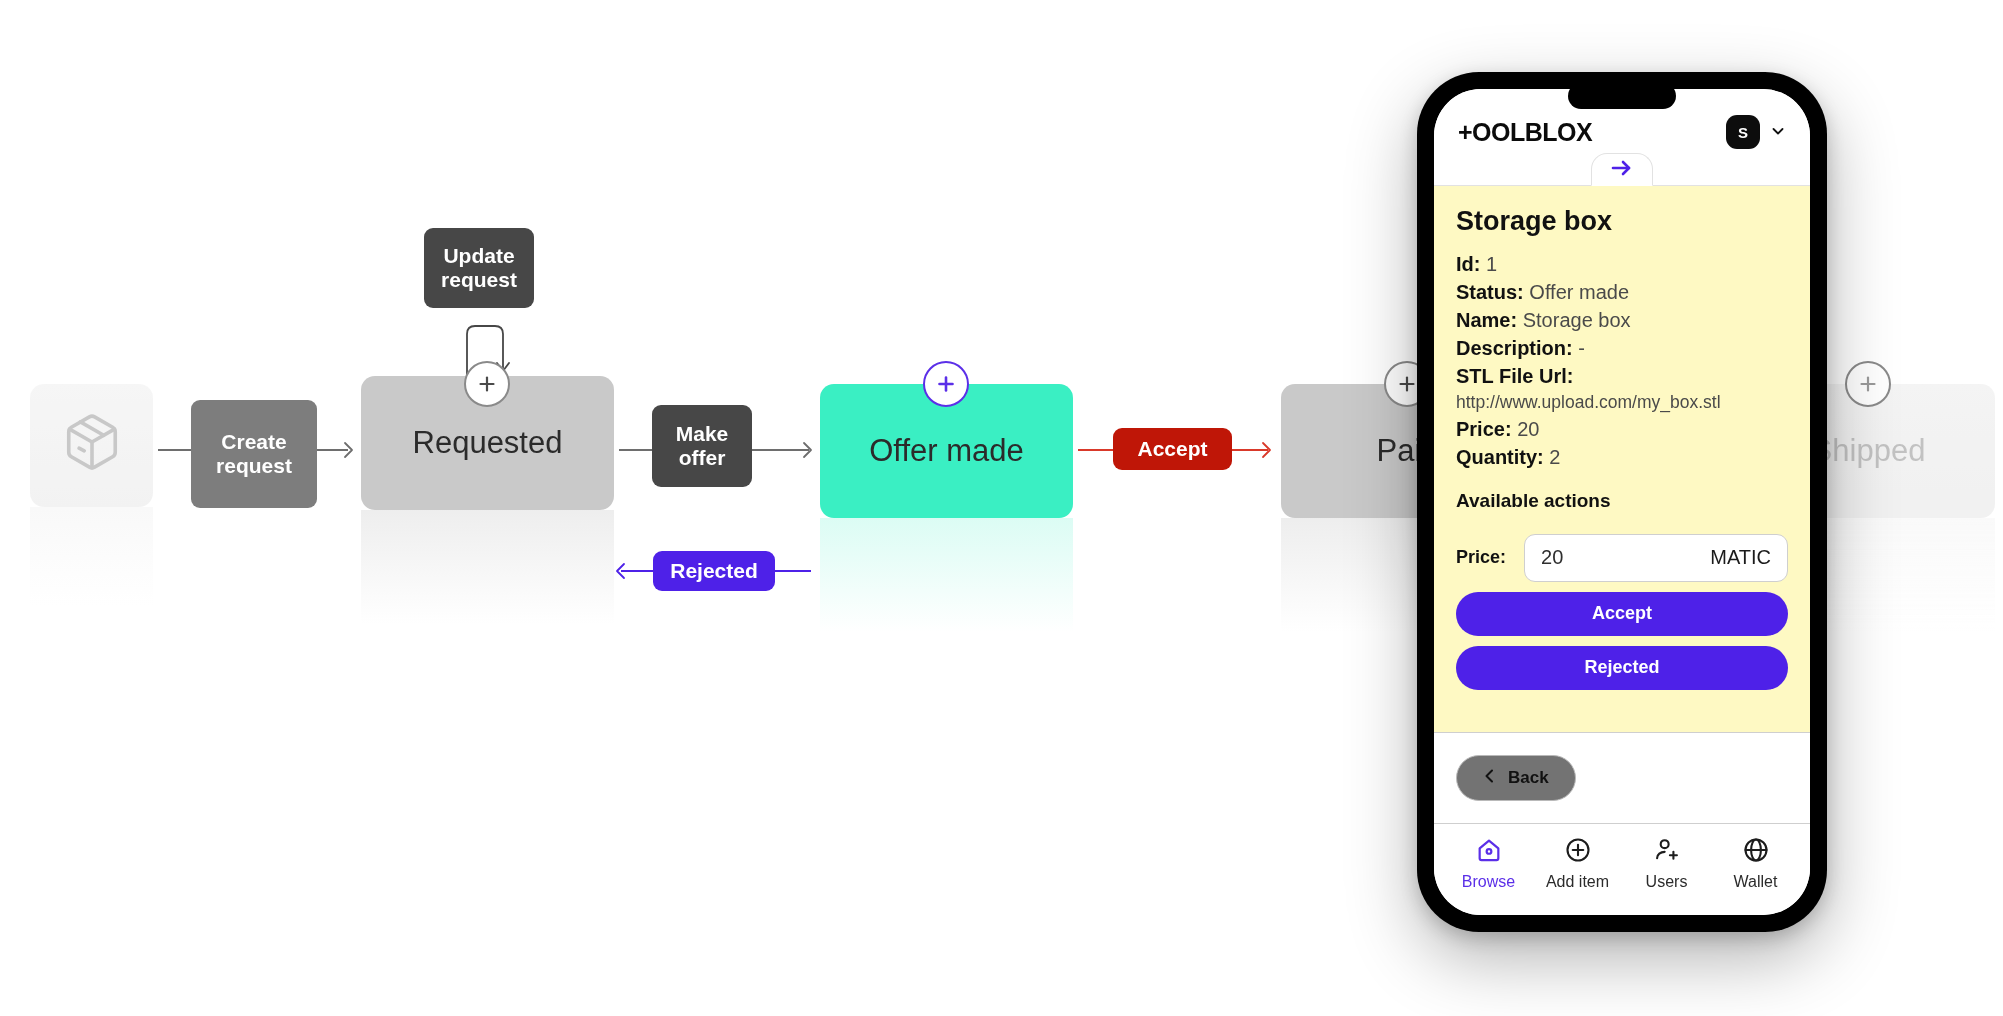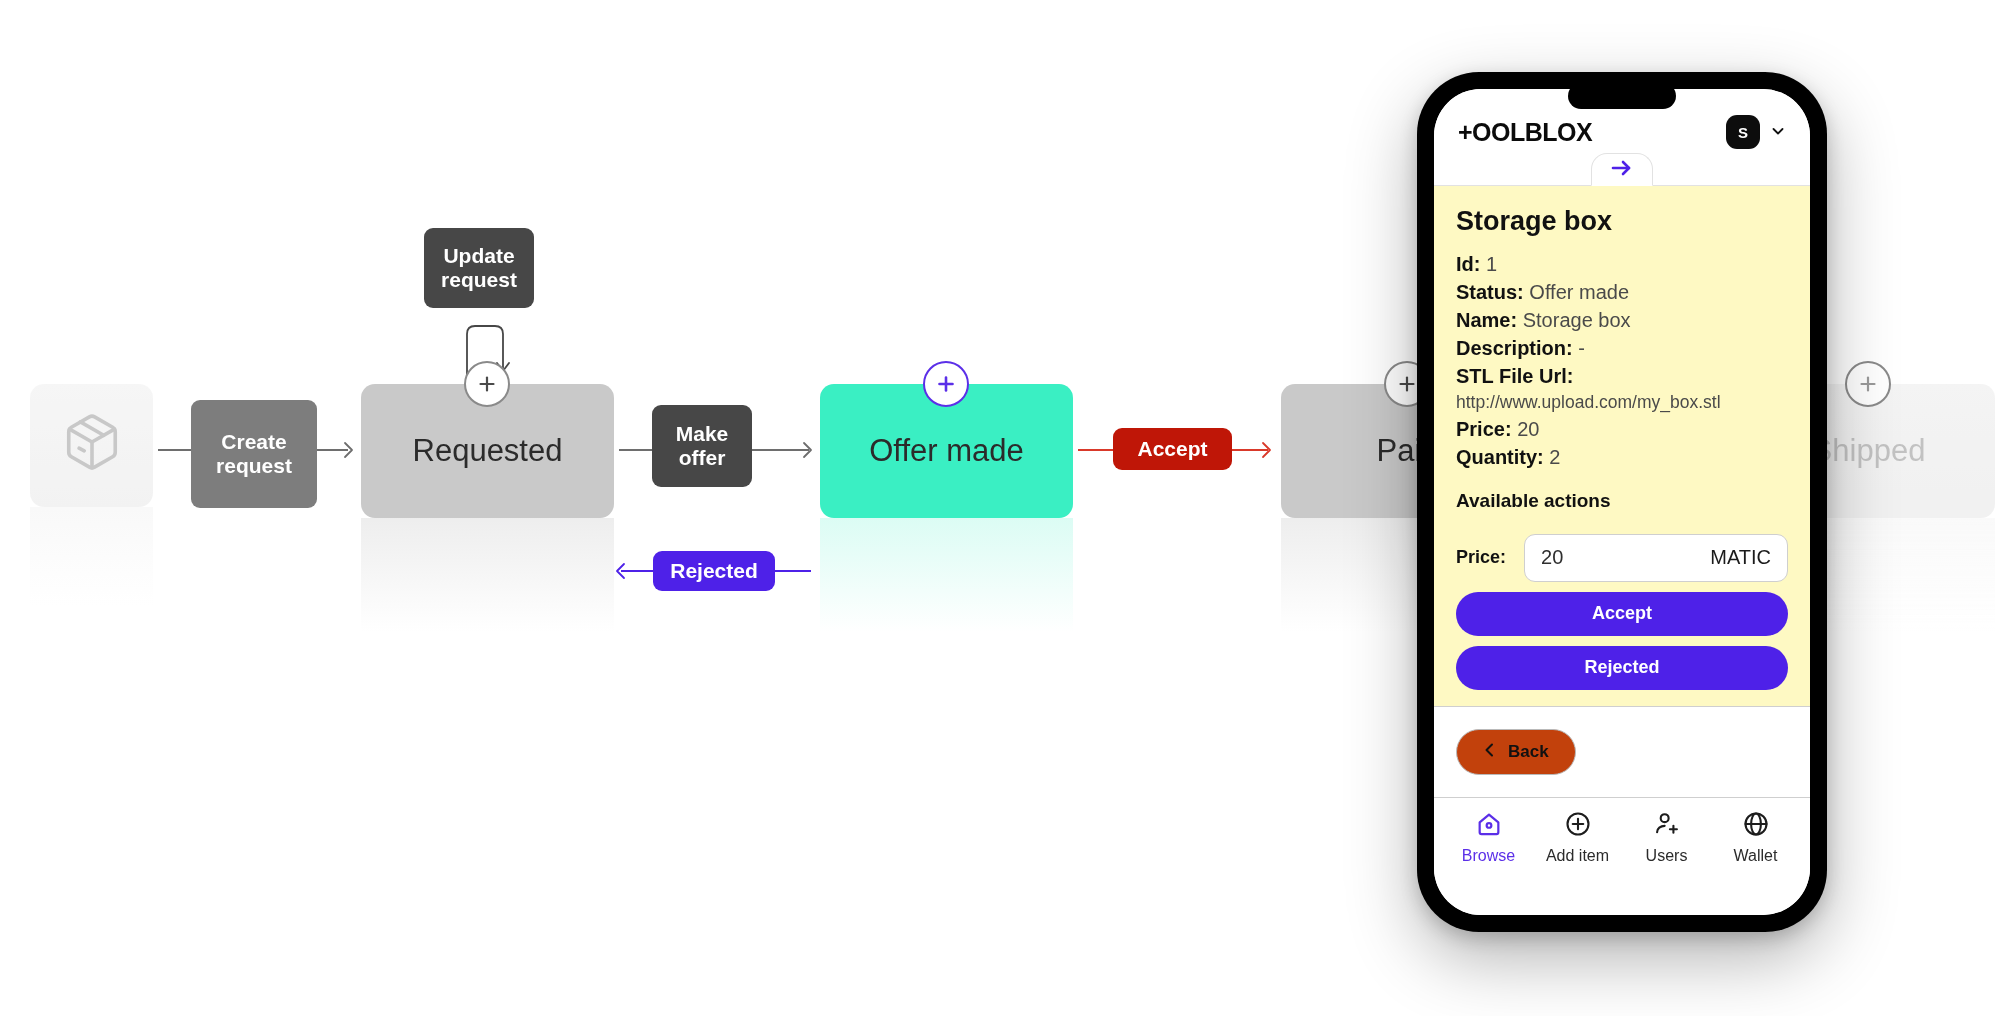--- a/index.html
+++ b/index.html
@@ -27,21 +27,21 @@
   .node-start{
     left:30px;top:384px;width:123px;height:123px;
     background:linear-gradient(180deg,#efefef 0%,#e9e9e9 100%);
     opacity:.55;
   }
   .node-start .reflection{
     background:linear-gradient(180deg,rgba(238,238,238,.65) 0%,rgba(255,255,255,0) 80%);
   }
 
   .node-requested{
-    left:361px;top:384px;width:253px;height:134px;
+    left:361px;top:376px;width:253px;height:134px;
     background:#c9c9c9;
   }
   .node-requested .reflection{
     background:linear-gradient(180deg,rgba(201,201,201,.32) 0%,rgba(255,255,255,0) 85%);
   }
 
   .node-offer{
     left:820px;top:384px;width:253px;height:134px;
     background:#3aefc3;
   }
@@ -174,27 +174,27 @@
     font-family:"Liberation Sans","DejaVu Sans",sans-serif;
   }
 
   .back-bar{
     flex:0 0 auto;border-top:1px solid #cfcfcf;
     padding:22px 22px;box-sizing:border-box;background:#fff;
   }
   .btn-back{
     display:inline-flex;align-items:center;gap:12px;
     height:46px;padding:13px 26px;border-radius:23px;
-    border:1px solid #b9b9b9;background:#c2410c;color:#111;
+    border:1px solid #b9b9b9;background:#737373;color:#111;
     font-size:17px;font-weight:700;cursor:pointer;
     font-family:"Liberation Sans","DejaVu Sans",sans-serif;
   }
 
   .bottom-nav{
-    flex:0 0 auto;height:118px;border-top:1px solid #cfcfcf;background:#fff;
+    flex:0 0 auto;height:92px;border-top:1px solid #cfcfcf;background:#fff;
     display:flex;align-items:flex-start;justify-content:space-around;
     padding:12px 10px 12px 10px;box-sizing:border-box;
   }
   .nav-item{
     display:flex;flex-direction:column;align-items:center;gap:5px;
     color:#2b2b2b;font-size:16px;cursor:pointer;min-width:66px;
   }
   .nav-item.active{color:#5b2fe8;}
 </style>
 </head>

